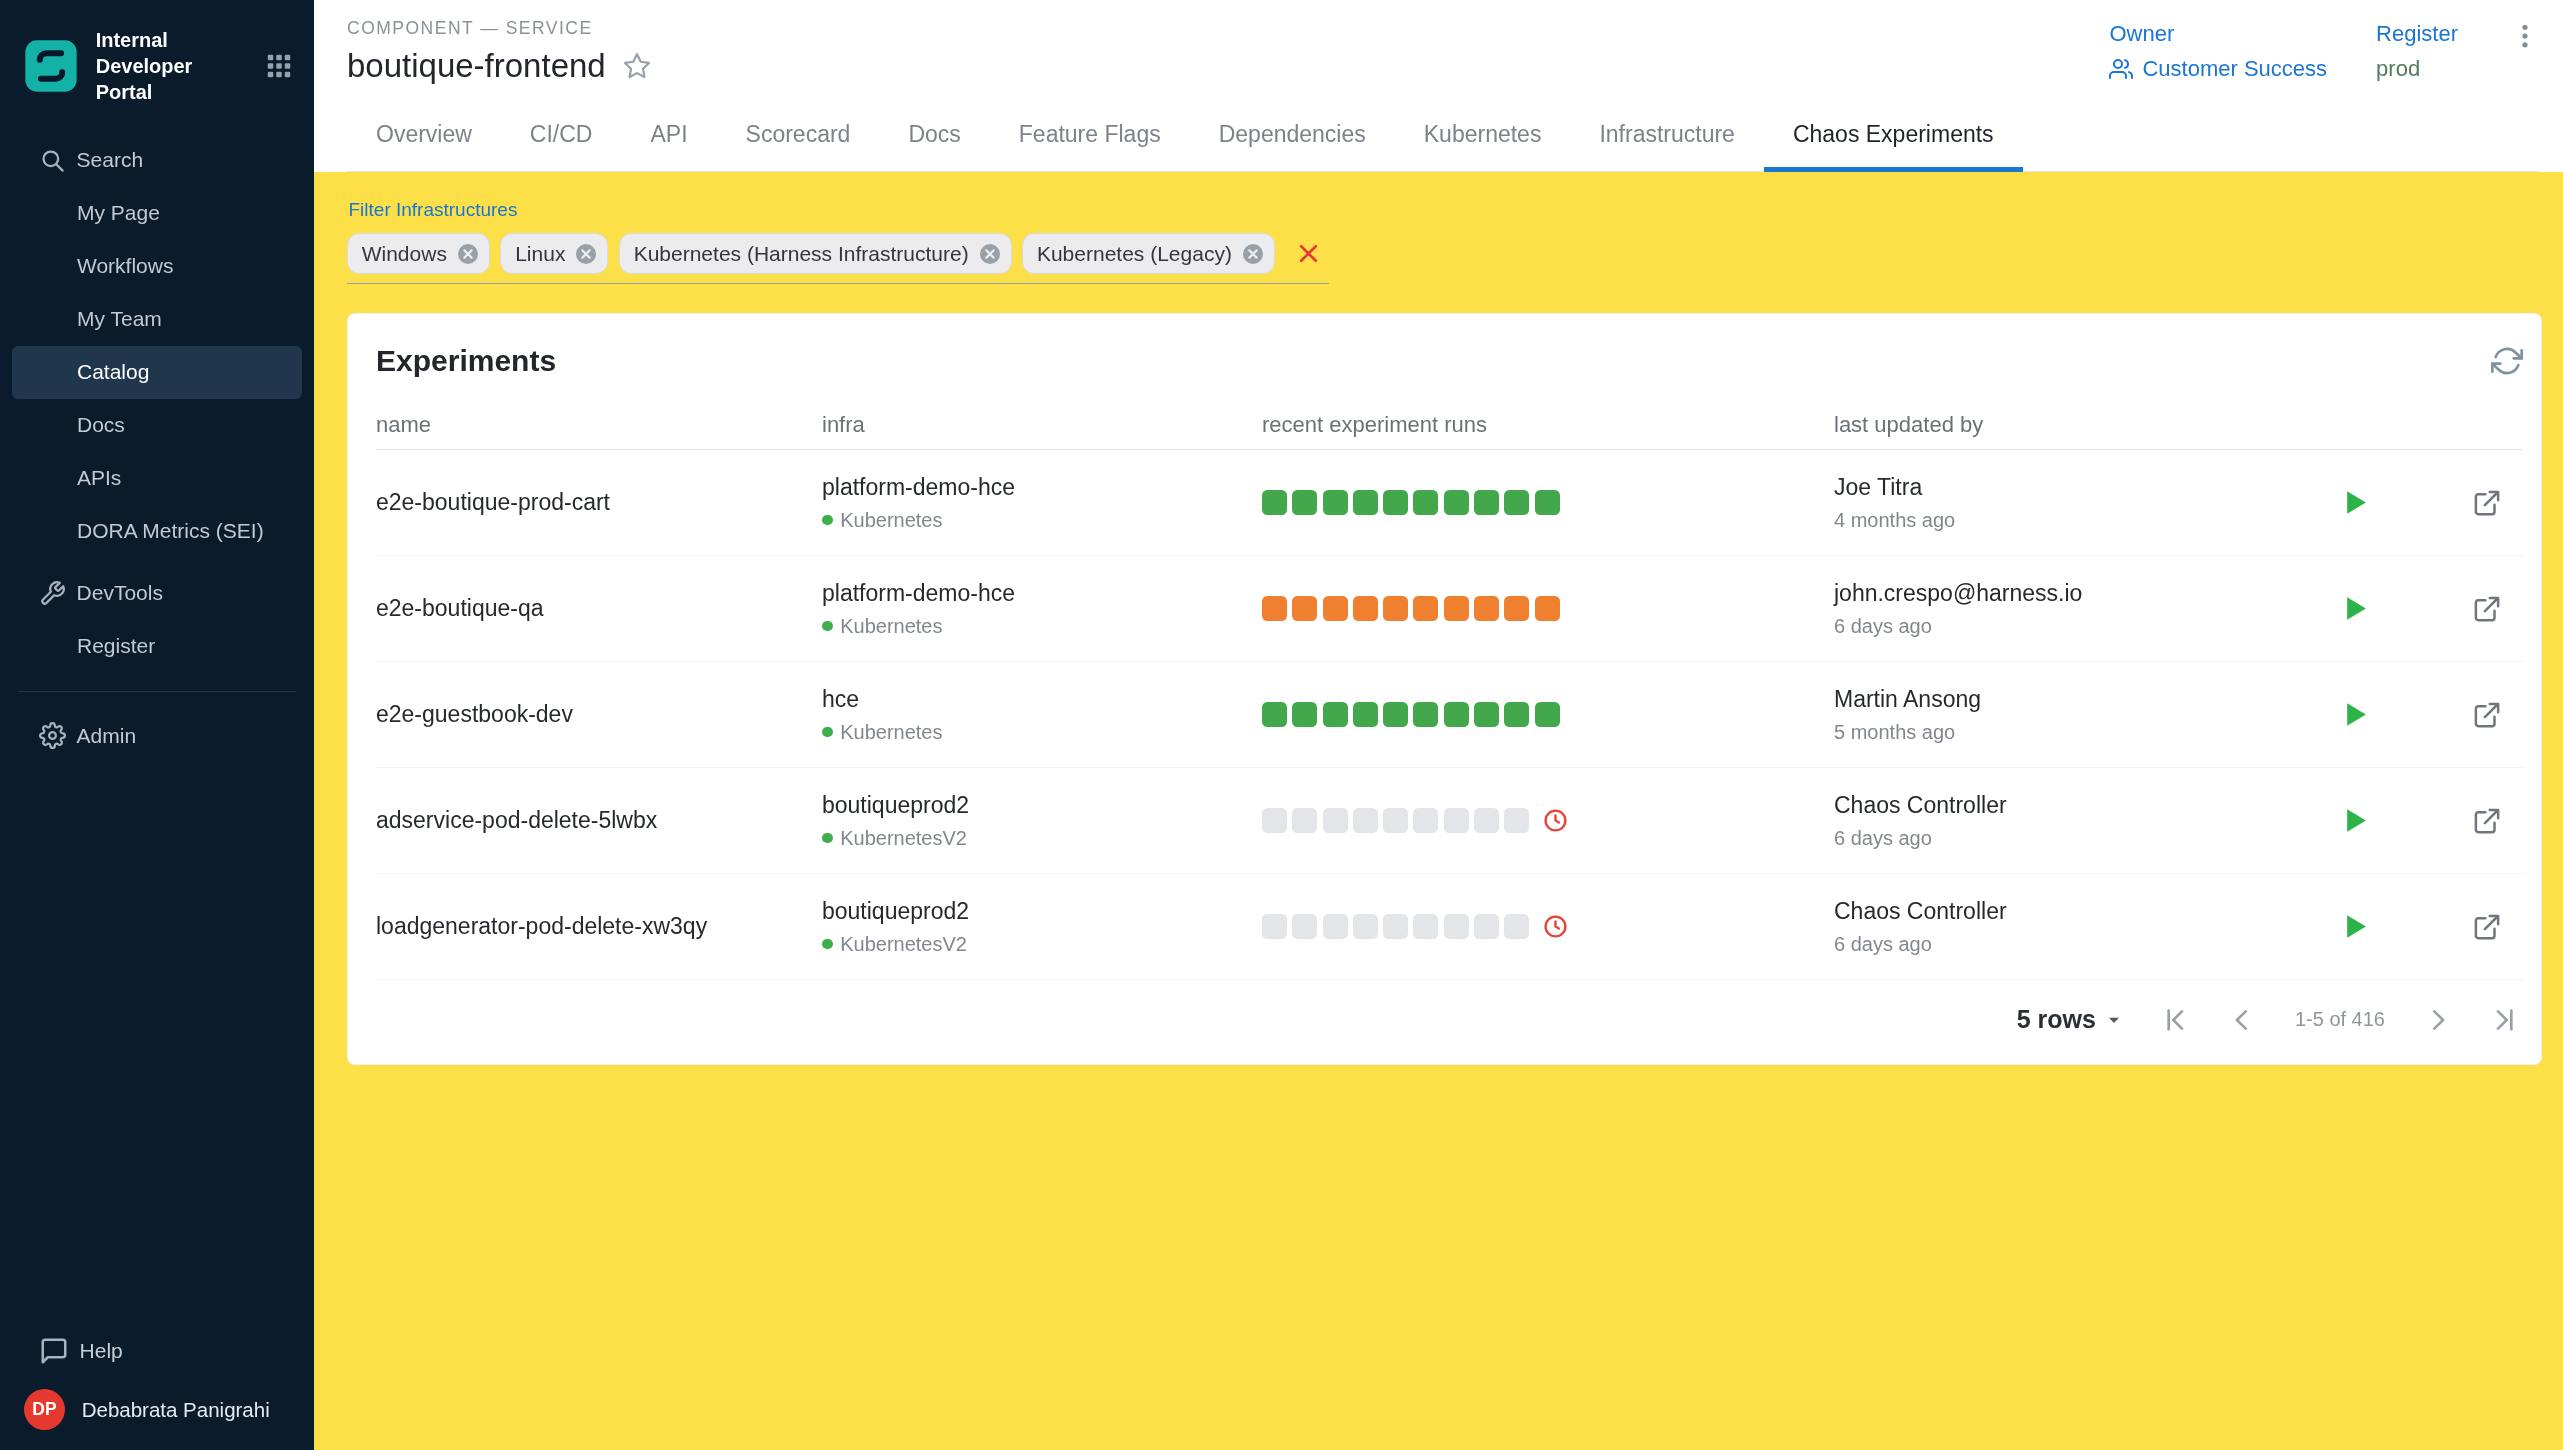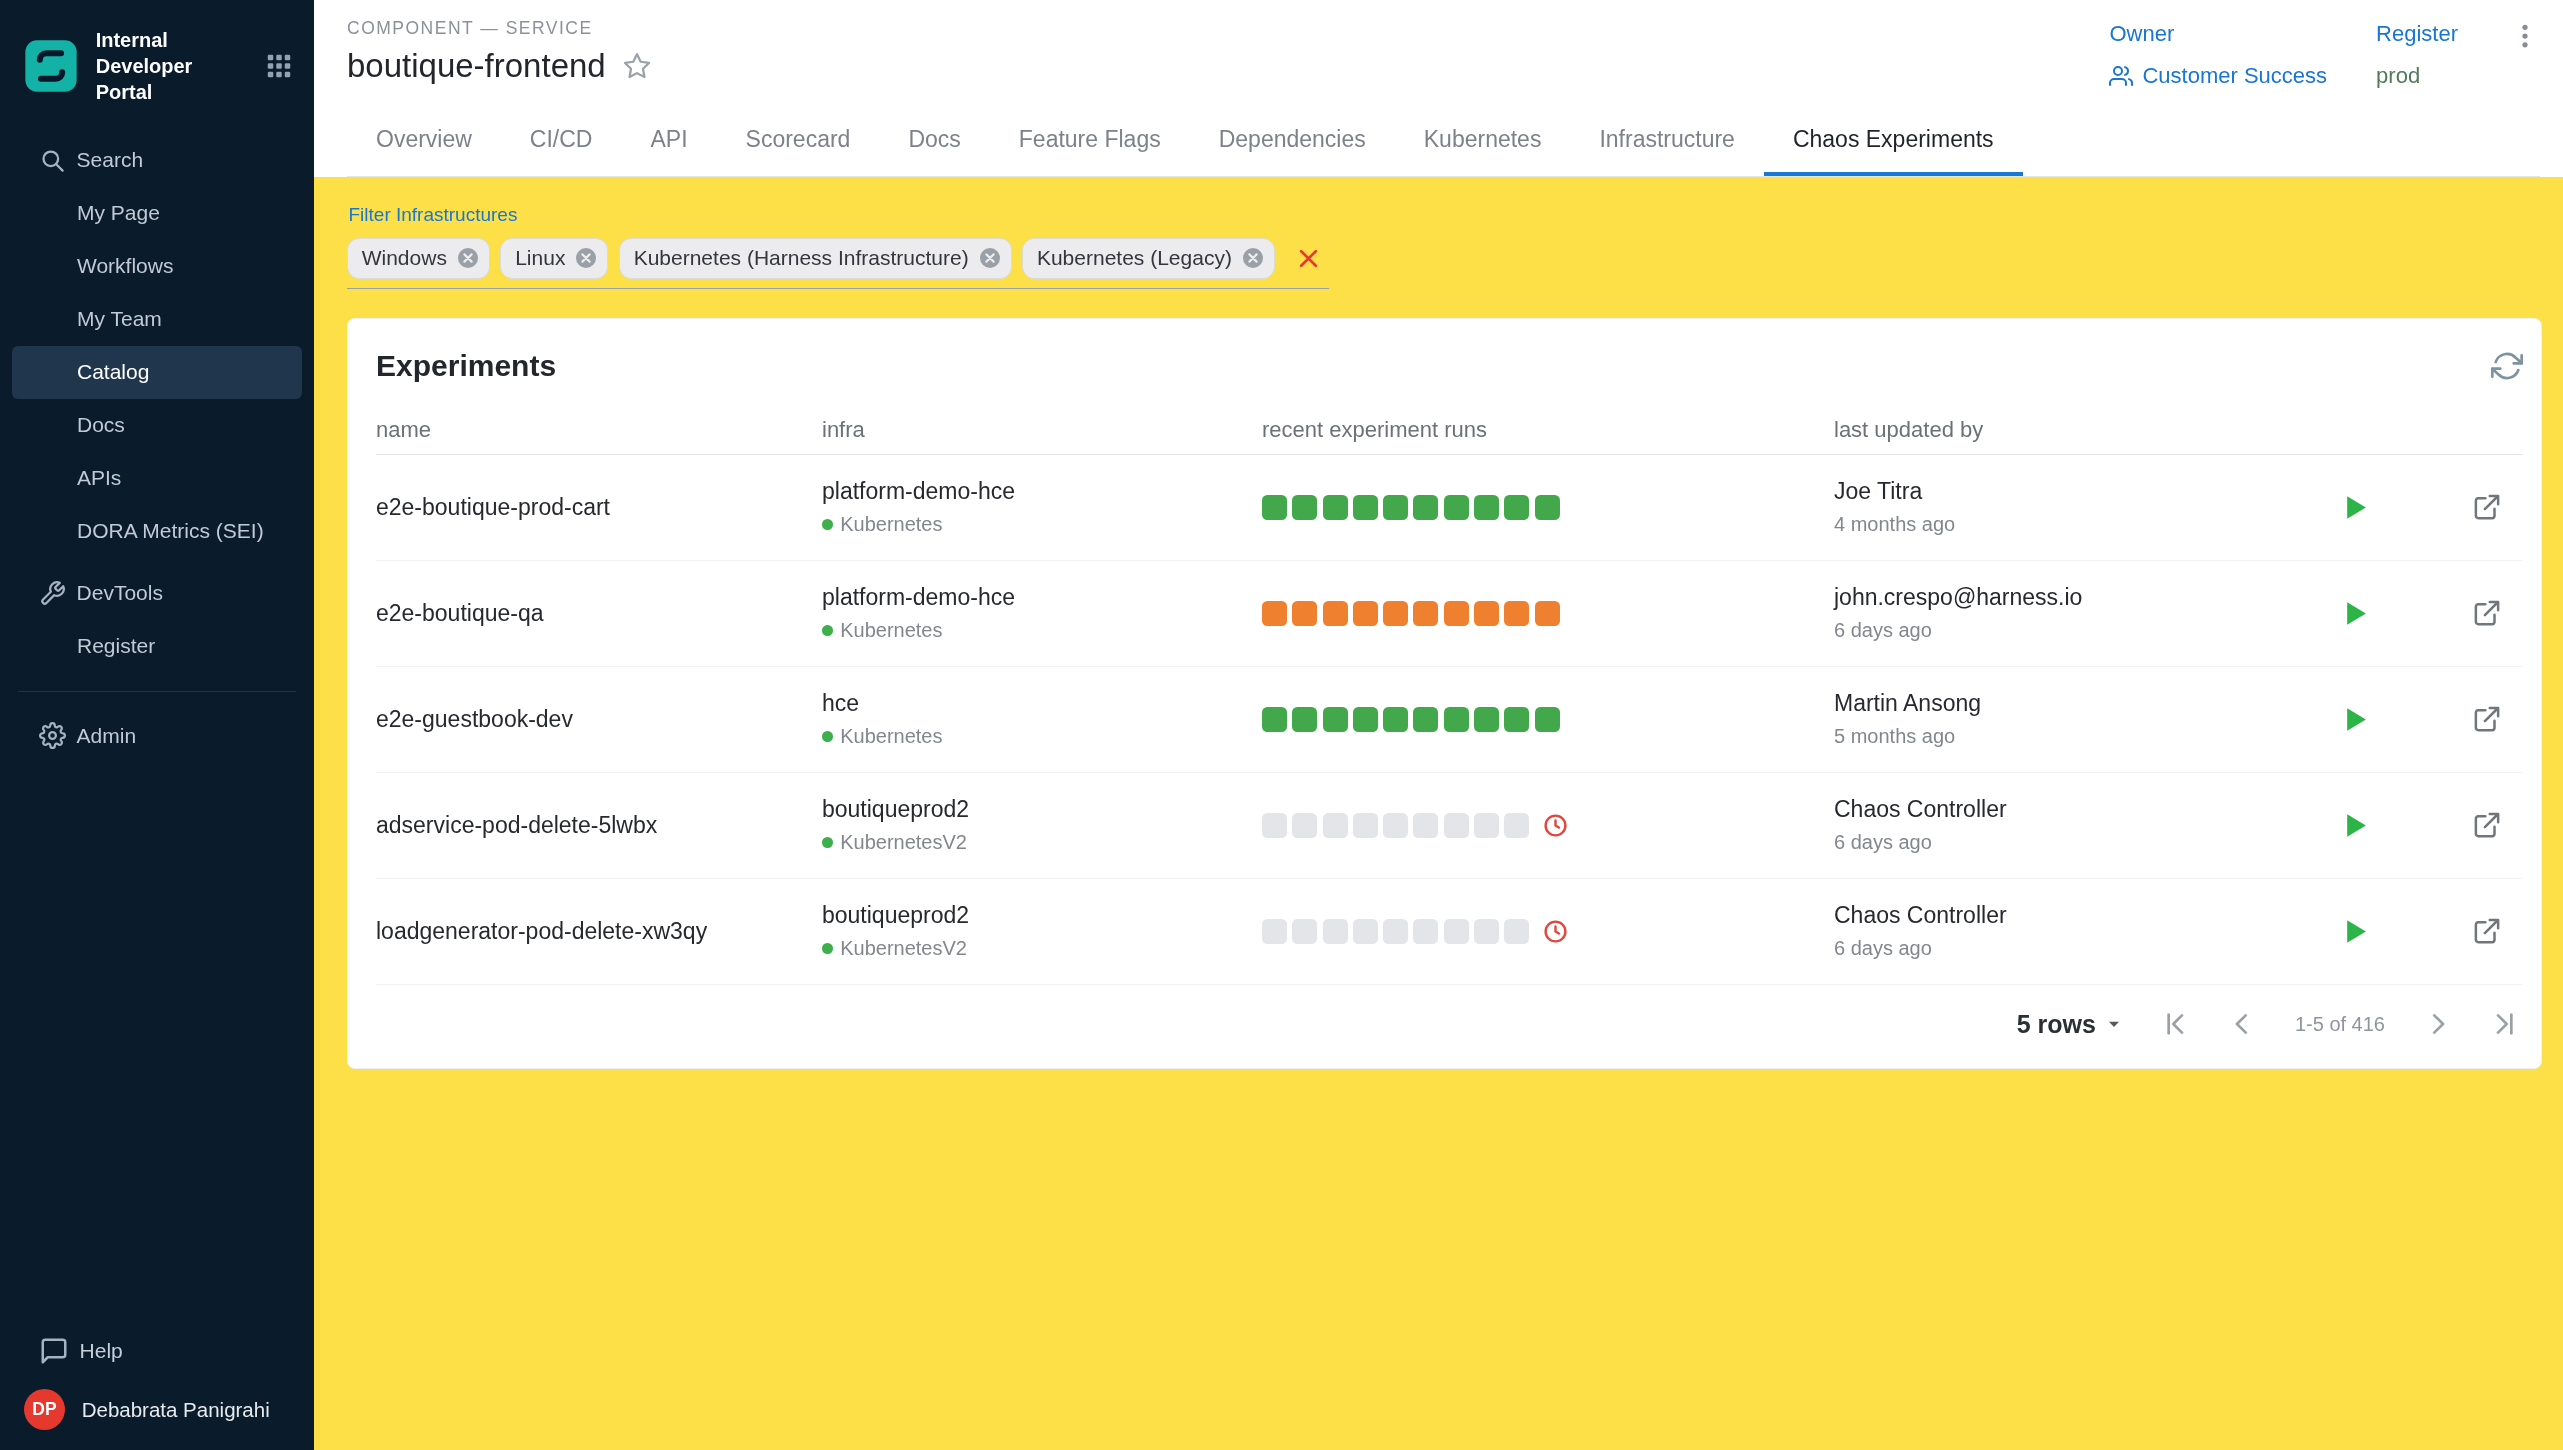--- a/index.html
+++ b/index.html
@@ -33,21 +33,21 @@
   
   .main{flex:1;display:flex;flex-direction:column;min-width:0}
   .header{background:#fff;padding:18px 23px 0 33px}
   .header-top{display:flex;align-items:flex-start}
   .kicker{font-size:17.5px;letter-spacing:1.5px;color:#8b9199}
   .title-row{display:flex;align-items:center;gap:16.7px;margin-top:7.6px}
   .page-title{font-size:33px;font-weight:500;color:#22252c}
   .star{width:30px;height:30px;color:#9aa1a9;cursor:pointer}
   .header-right{margin-left:auto;display:flex;align-items:flex-start;gap:49px;padding-top:3px}
   .meta-label{font-size:22px;color:#1976d2;font-weight:500}
-  .meta-value{display:flex;align-items:center;gap:9px;margin-top:16px;font-size:22px}
+  .meta-value{display:flex;align-items:center;gap:9px;margin-top:9px;font-size:22px}
   .owner-value{color:#1976d2;cursor:pointer}
   .owner-value .icon{width:24px;height:24px}
   .lifecycle-value{color:#527a5c}
   .kebab{width:30px;height:30px;color:#868d95;cursor:pointer;margin-left:3px}
   .tabs{display:flex;margin-top:16.7px;border-bottom:0.8px solid #e2e5e9}
   .tab{position:relative;padding:20px 29px 23px;font-size:23px;font-weight:500;color:#7d828a;cursor:pointer;white-space:nowrap}
   .tab.active{color:#1f232a}
   .tab.active::after{content:"";position:absolute;left:0;right:0;bottom:-0.8px;height:4.6px;background:#1976d2}
 
   

